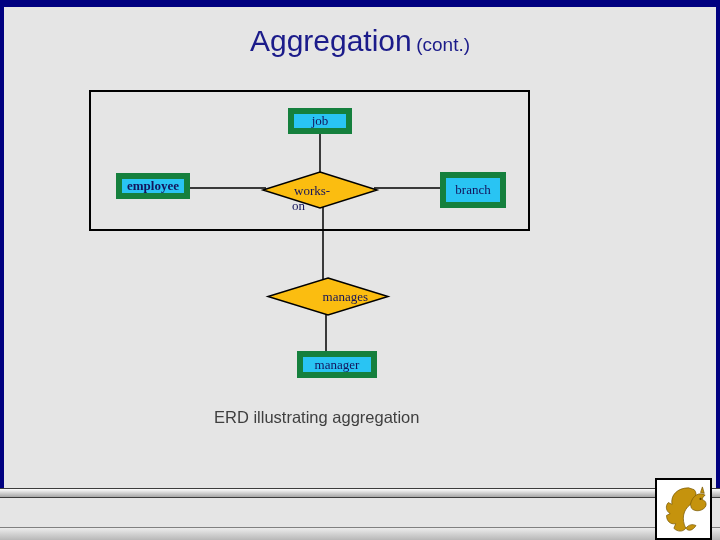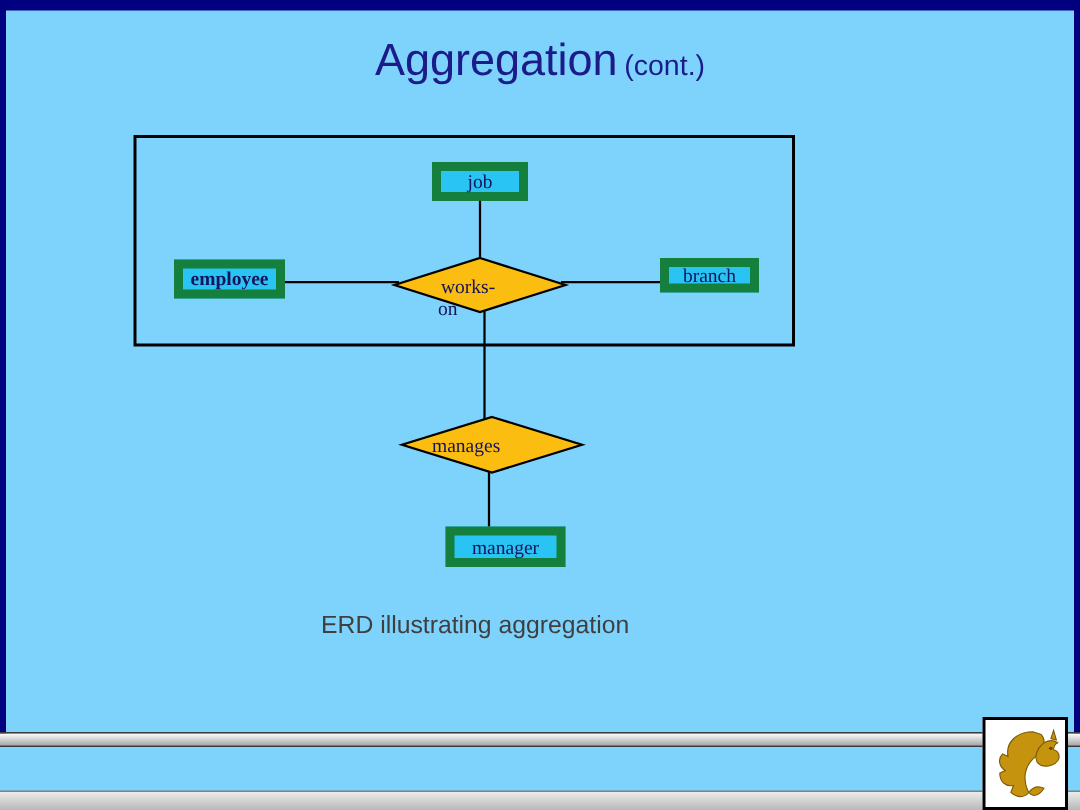--- a/index.html
+++ b/index.html
@@ -1,17 +1,17 @@
 <!DOCTYPE html>
 <html style="--frame-navy: #000080; --title-navy: #1B1B8A; --entity-fill: #29C4F3; --relationship-fill: #FBBD10; --logo-gold: #C5930D; --footer-text: #050505;"><head>
 <meta charset="utf-8">
 <style>
   html,body { margin:0; padding:0; background:#888; }
   .slide {
-    position:relative; width:720px; height:540px; background:#7dd3fc;
+    position:relative; width:720px; height:540px; background:#e5e5e5;
     overflow:hidden; font-family:"Liberation Sans", sans-serif;
   }
   .top-bar  { position:absolute; left:0; top:0; width:720px; height:7px; background:var(--frame-navy); }
   .edge-left  { position:absolute; left:0; top:0; width:4px; height:489px; background:var(--frame-navy); }
   .edge-right { position:absolute; right:0; top:0; width:4px; height:489px; background:var(--frame-navy); }
 
   .title { position:absolute; left:0; top:24px; width:720px; text-align:center;
            color:var(--title-navy); letter-spacing:0; }
   .title .main   { font-size:30px; }
   .title .suffix { font-size:19px; }
@@ -21,28 +21,28 @@
 
   svg.diagram-lines { position:absolute; left:0; top:0; }
 
   .entity {
     position:absolute; background:var(--entity-fill); border:6px solid #15803d;
     color:#14145c; font-family:"Liberation Serif", serif; font-size:13px;
     display:flex; align-items:center; justify-content:center; box-sizing:border-box;
   }
   #ent-job      { left:288px; top:108px; width:64px; height:26px; }
   #ent-employee { left:116px; top:173px; width:74px; height:26px;font-weight:bold; }
-  #ent-branch   { left:440px; top:172px; width:66px; height:23px; }
+  #ent-branch   { left:440px; top:172px; width:66px; height:36px; }
   #ent-manager  { left:297px; top:351px; width:80px; height:27px; }
 
   .rel-label { position:absolute; font-family:"Liberation Serif", serif;
                font-size:13px; color:#14145c; }
   #lbl-works   { left:294px; top:183px; width:60px; text-align:left; }
   #lbl-on      { left:292px; top:198px; }
-  #lbl-manages { left:288px; top:289px; width:80px; text-align:left; }
+  #lbl-manages { left:288px; top:289px; width:80px; text-align:right; }
 
   .caption { position:absolute; left:214px; top:408px; font-size:16.5px; color:#3f3f3f; }
 
   .f-strip1 { position:absolute; left:0; top:488px; width:720px; height:10px;
               background:linear-gradient(#fdfdfd,#a6a6a6);
               border-top:1px solid #3c3c3c; border-bottom:1px solid #3c3c3c; box-sizing:border-box; }
   .f-main   { position:absolute; left:0; top:498px; width:720px; height:29px;
               background:linear-gradient(#ffffff,#a8a8a8);
               border-bottom:1px solid #3c3c3c; box-sizing:border-box; }
   .f-strip2 { position:absolute; left:0; top:527px; width:720px; height:13px;

